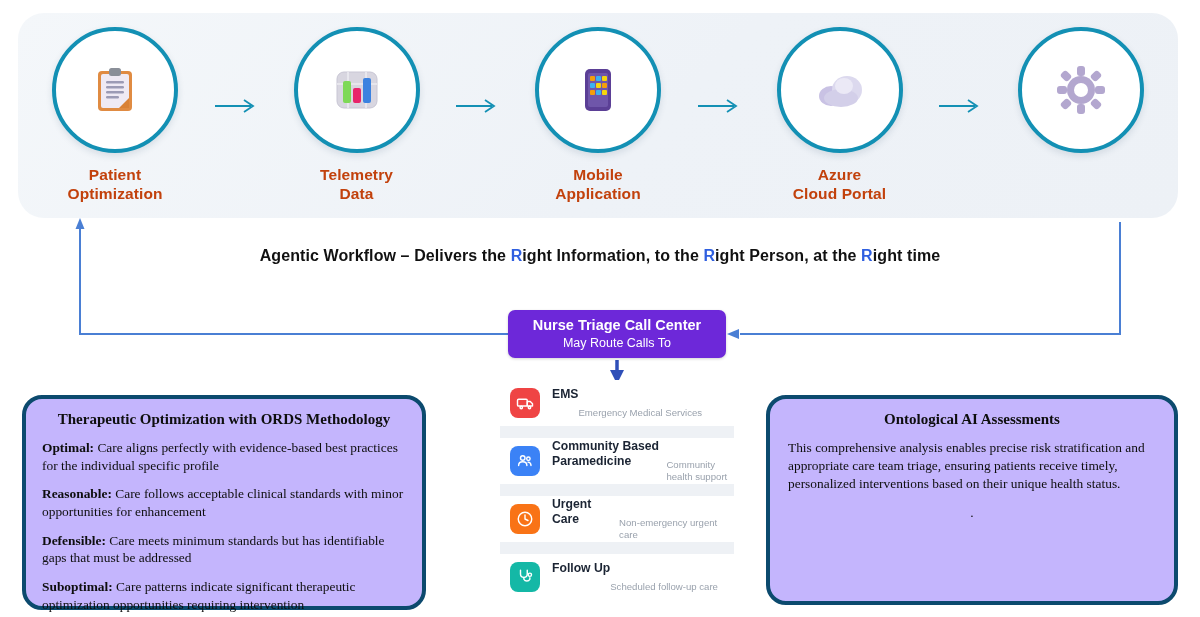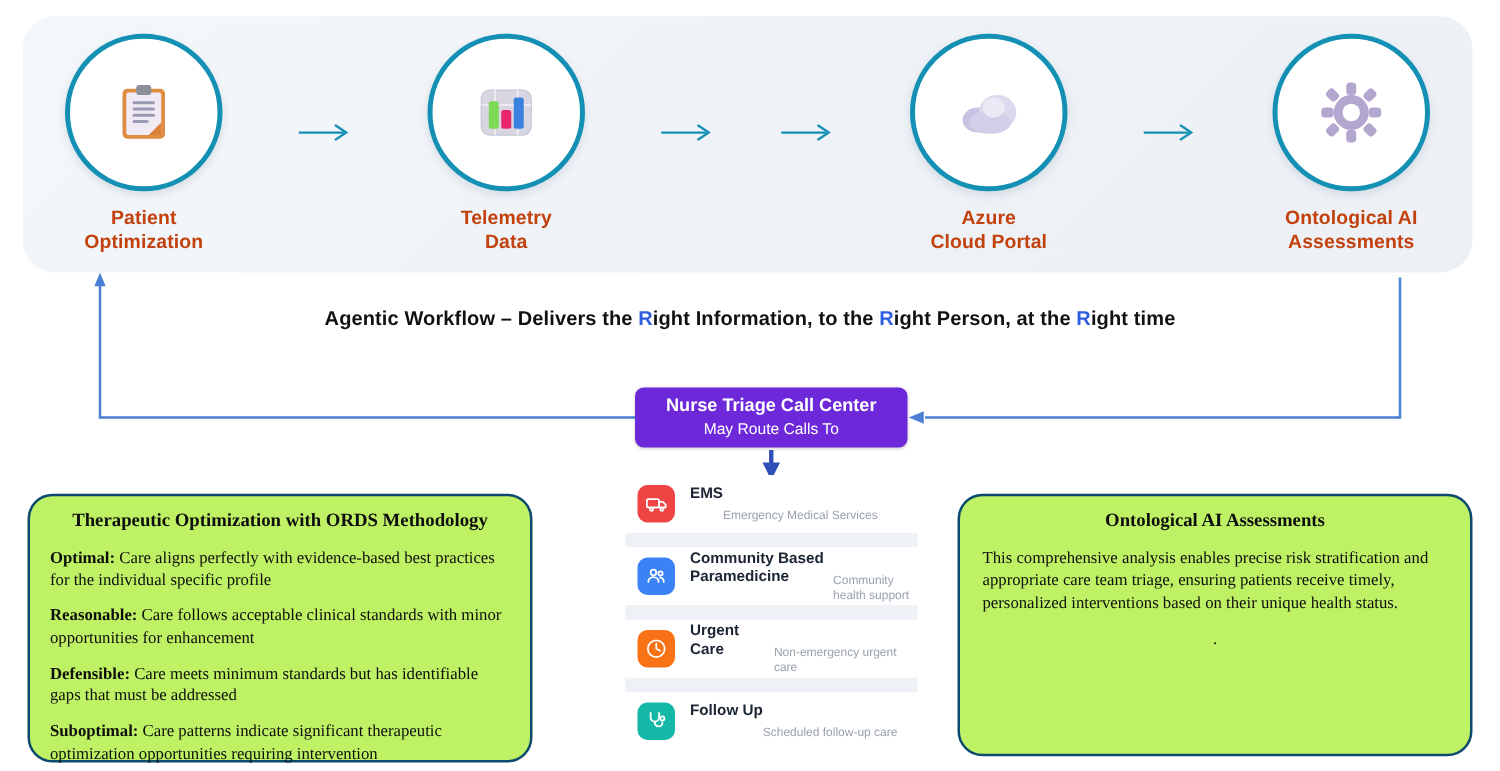--- a/index.html
+++ b/index.html
@@ -71,21 +71,21 @@
   .route-icon{
     width:30px;height:30px;border-radius:8px;flex:none;
     display:flex;align-items:center;justify-content:center;margin-right:12px;
   }
   .route-text{display:flex;flex-direction:row;}
   .route-title{font-size:12.2px;font-weight:bold;color:#1b2433;line-height:1.2;}
   .route-sub{font-size:9.6px;color:#9aa2ad;line-height:1.25;margin-top:20px;}
 
   
   .info-panel{
-    position:absolute;background:#bef264;border:2px solid #0c4a6e;
+    position:absolute;background:#c4b5fd;border:4px solid #0c4a6e;
     border-radius:20px;box-sizing:border-box;
     font-family:"Liberation Serif", serif;color:#0e0e0e;
   }
   .info-left{left:22px;top:395px;width:404px;height:215px;padding:12px 16px 10px 16px;}
   .info-right{left:766px;top:395px;width:412px;height:210px;padding:12px 18px 10px 18px;}
   .info-title{
     text-align:center;font-size:15px;font-weight:bold;margin-bottom:11px;
     font-family:"Liberation Serif", serif;
   }
   .info-item{font-size:13.4px;line-height:1.32;margin-bottom:11px;}
@@ -143,20 +143,39 @@
 Data</span></div>
     </div>
 
     <div class="arrow-h">
       <svg width="46" height="16" viewBox="0 0 46 16">
         <line x1="2" y1="8" x2="38" y2="8" stroke="#1390b4" stroke-width="1.8"></line>
         <polyline points="31,2 40,8 31,14" fill="none" stroke="#1390b4" stroke-width="1.8"></polyline>
       </svg>
     </div>
 
+    <div class="node">
+      <div class="node-circle">
+        <svg width="52" height="52" viewBox="0 0 52 52">
+          <rect x="13" y="5" width="26" height="42" rx="5" fill="#5b3f96"></rect>
+          <rect x="16" y="9" width="20" height="34" rx="2" fill="#6f56aa"></rect>
+          <rect x="18" y="12" width="5" height="5" rx="1" fill="#f59e0b"></rect>
+          <rect x="24" y="12" width="5" height="5" rx="1" fill="#3bb2f0"></rect>
+          <rect x="30" y="12" width="5" height="5" rx="1" fill="#f5d60b"></rect>
+          <rect x="18" y="19" width="5" height="5" rx="1" fill="#3bb2f0"></rect>
+          <rect x="24" y="19" width="5" height="5" rx="1" fill="#f5d60b"></rect>
+          <rect x="30" y="19" width="5" height="5" rx="1" fill="#f59e0b"></rect>
+          <rect x="18" y="26" width="5" height="5" rx="1" fill="#f59e0b"></rect>
+          <rect x="24" y="26" width="5" height="5" rx="1" fill="#3bb2f0"></rect>
+          <rect x="30" y="26" width="5" height="5" rx="1" fill="#f5d60b"></rect>
+        </svg>
+      </div>
+      <div class="node-label"><span style="white-space:pre-line">Mobile
+Application</span></div>
+    </div>
 
     <div class="arrow-h">
       <svg width="46" height="16" viewBox="0 0 46 16">
         <line x1="2" y1="8" x2="38" y2="8" stroke="#1390b4" stroke-width="1.8"></line>
         <polyline points="31,2 40,8 31,14" fill="none" stroke="#1390b4" stroke-width="1.8"></polyline>
       </svg>
     </div>
 
     <div class="node">
       <div class="node-circle">
@@ -188,22 +207,20 @@
             <rect x="1" y="21" width="10" height="8" rx="3"></rect>
             <rect x="39" y="21" width="10" height="8" rx="3"></rect>
             <rect x="6" y="6" width="8" height="10" rx="3" transform="rotate(-45 10 11)"></rect>
             <rect x="36" y="6" width="8" height="10" rx="3" transform="rotate(45 40 11)"></rect>
             <rect x="6" y="34" width="8" height="10" rx="3" transform="rotate(45 10 39)"></rect>
             <rect x="36" y="34" width="8" height="10" rx="3" transform="rotate(-45 40 39)"></rect>
           </g>
           <circle cx="25" cy="25" r="7" fill="#ffffff"></circle>
         </svg>
       </div>
-      <div class="node-label"><span style="white-space:pre-line">Ontological AI
-Assessments</span></div>
     </div>
 
   </div>
 
   <div class="banner">
     <span>Agentic Workflow – Delivers the </span><span class="hl">R</span><span>ight Information, to the </span><span class="hl">R</span><span>ight Person, at the </span><span class="hl">R</span><span>ight time</span>
   </div>
 
   <svg class="connectors">
 

